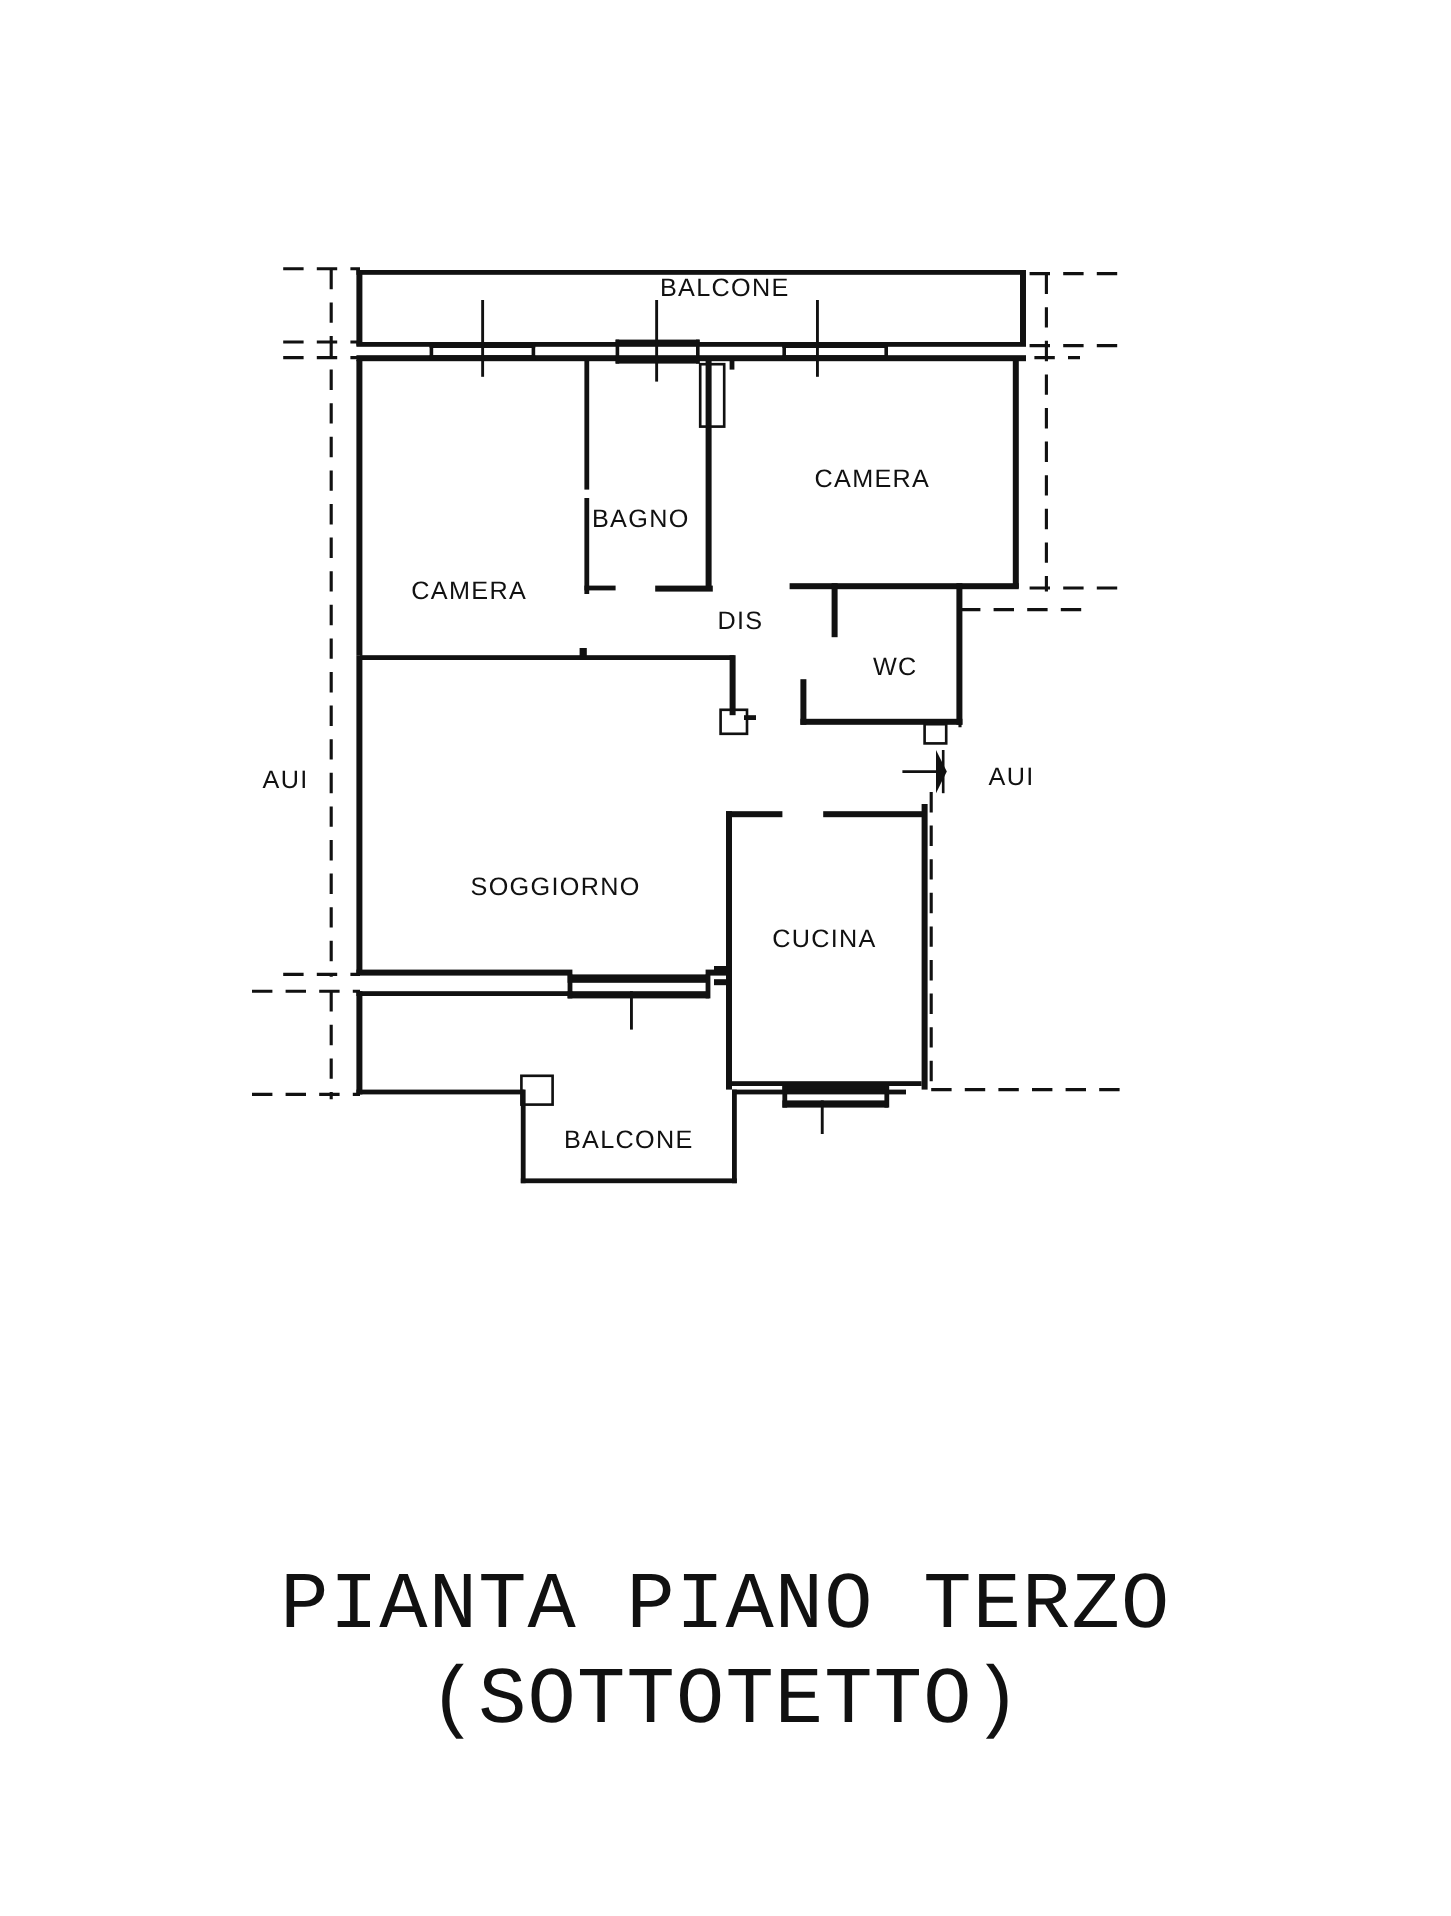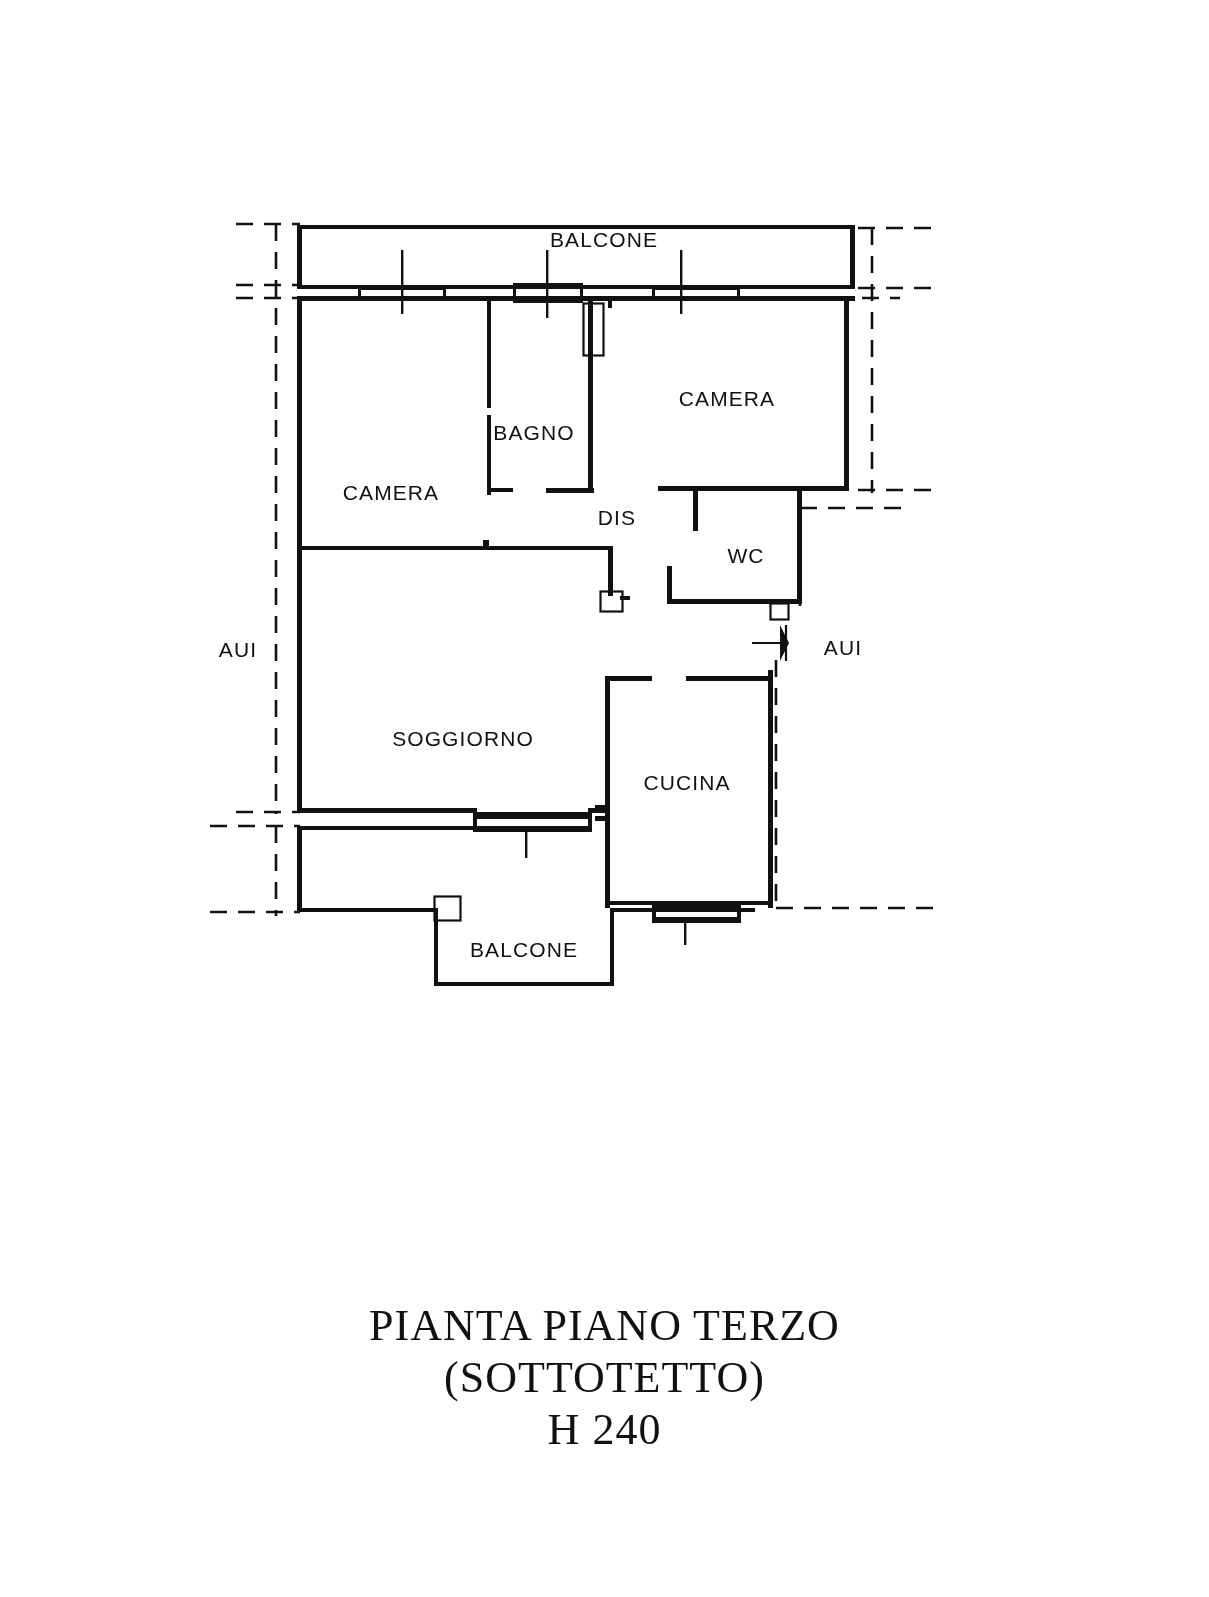--- a/index.html
+++ b/index.html
@@ -50,22 +50,22 @@
   }
   #title-block {
     position: absolute;
     left: 0;
     top: 1300px;
     width: 1209px;
     text-align: center;
     line-height: 1.18;
   }
   #title-block .tline {
-    font-family: Liberation Serif, serif;
-    font-size: 44px;
+    font-family: Liberation Mono, monospace;
+    font-size: 67px;
     letter-spacing: 1px;
     color: #111111;
     display: block;
     white-space: pre;
   }
 </style>
 </head>
 <body>
 
 <div id="sheet">
@@ -263,16 +263,15 @@
     <text class="room-label" x="524" y="951">BALCONE</text>
 
     <text class="aui-label" x="238" y="651">AUI</text>
     <text class="aui-label" x="843" y="649">AUI</text>
 
   </svg>
 
   <div id="title-block">
     <span class="tline">PIANTA PIANO TERZO</span>
     <span class="tline">(SOTTOTETTO)</span>
-    <span class="tline">H 240</span>
   </div>
 
 </div>
 
 </body></html>

